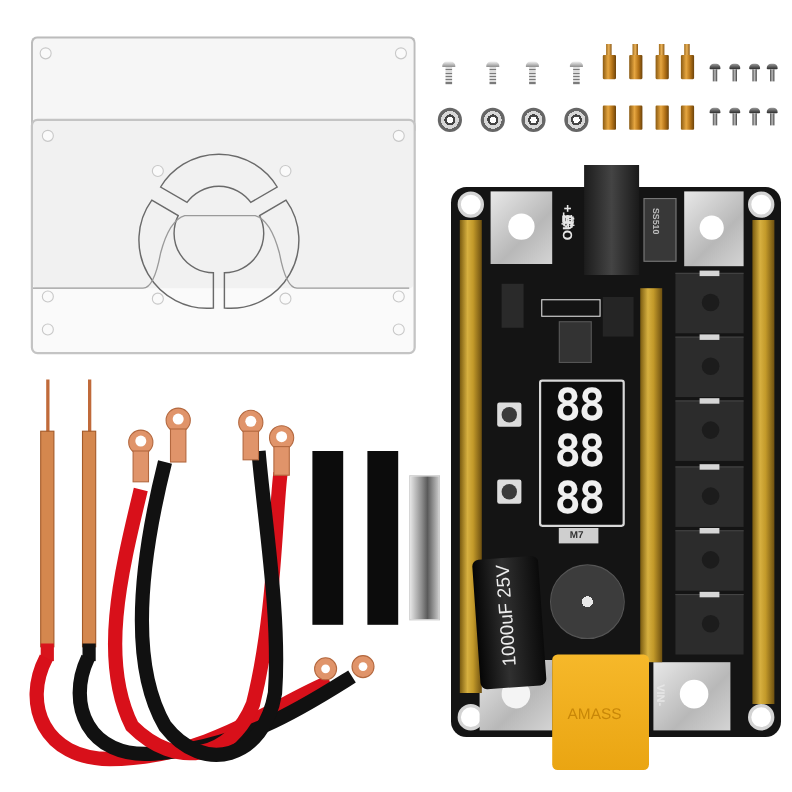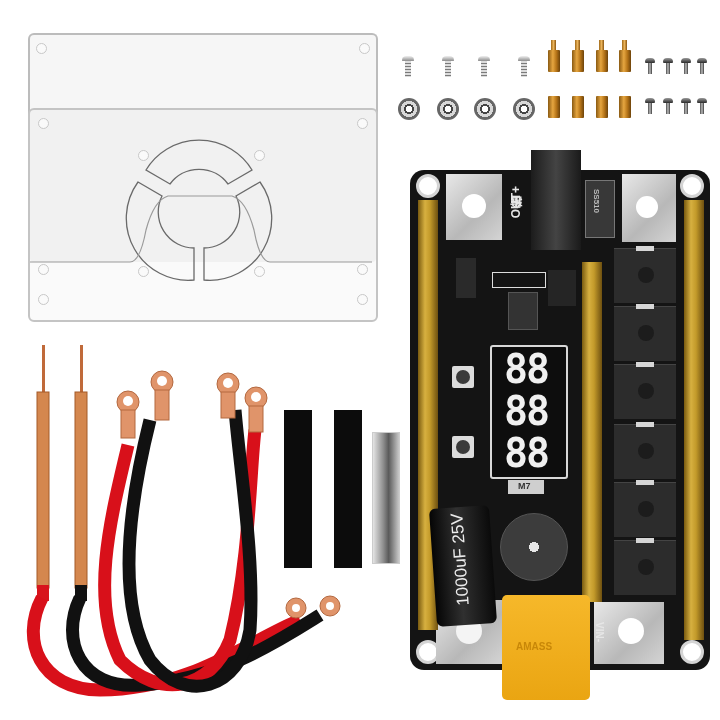--- a/index.html
+++ b/index.html
@@ -32,21 +32,21 @@
   .mosfet .tab { position:absolute; left:22px; top:-3px; width:18px; height:5px; background:#d6d6d6; }
   .mosfet .dot { position:absolute; left:24px; top:18px; width:16px; height:16px; border-radius:50%; background:#1c1c1c; }
   .seg-display { left:490px; top:345px; width:74px; height:130px; background:#0d0d0d; border:2px solid #d8d8d8; border-radius:3px; }
   .digit { position:absolute; color:#f0f0f0; font-family:"DejaVu Sans Mono", monospace; font-size:40px; line-height:40px; font-weight:bold; letter-spacing:-2px; }
   .button-tact { position:absolute; width:22px; height:22px; background:#dcdcdc; border-radius:2px; }
   .button-tact .cap { position:absolute; left:4px; top:4px; width:14px; height:14px; border-radius:50%; background:#3a3a3a; }
   .capacitor { left:433px; top:507px; width:60px; height:118px; background:linear-gradient(90deg,#050505,#303030 45%,#0a0a0a); border-radius:6px; transform:rotate(-4deg); }
   .cap-text { position:absolute; left:18px; top:6px; color:#ececec; font-size:17px; writing-mode:vertical-rl; transform:rotate(180deg); white-space:nowrap; }
   .buzzer { left:500px; top:513px; width:66px; height:66px; border-radius:50%; background:radial-gradient(circle,#e8e8e8 0 5px,#3c3c3c 5px 100%); border:1px solid #555; }
   .xt60 { left:502px; top:595px; width:88px; height:105px; background:linear-gradient(#f6b82a,#eaa512); border-radius:5px; }
-  .xt60-label { position:absolute; left:14px; top:46px; color:#c88708; font-size:10px; font-weight:bold; }
+  .xt60-label { position:absolute; left:14px; top:46px; color:#c88708; font-size:14px; font-weight:normal; }
   .dc-jack { left:531px; top:150px; width:50px; height:100px; background:linear-gradient(90deg,#1c1c1c,#444 50%,#1a1a1a); }
   .diode { left:585px; top:180px; width:28px; height:56px; background:#383838; border:1px solid #777; }
   .silk { position:absolute; color:#e6e6e6; font-size:11px; font-weight:bold; white-space:nowrap; }
 
   
   .tape-black { position:absolute; top:410px; width:28px; height:158px; background:#0c0c0c; }
   .tape-silver { left:372px; top:432px; width:26px; height:130px; background:linear-gradient(90deg,#e4e4e4,#8d8d8d 40%,#5a5a5a 60%,#c8c8c8); border:1px solid #ccc; }
 
   svg { position:absolute; left:0; top:0; }
 </style>

